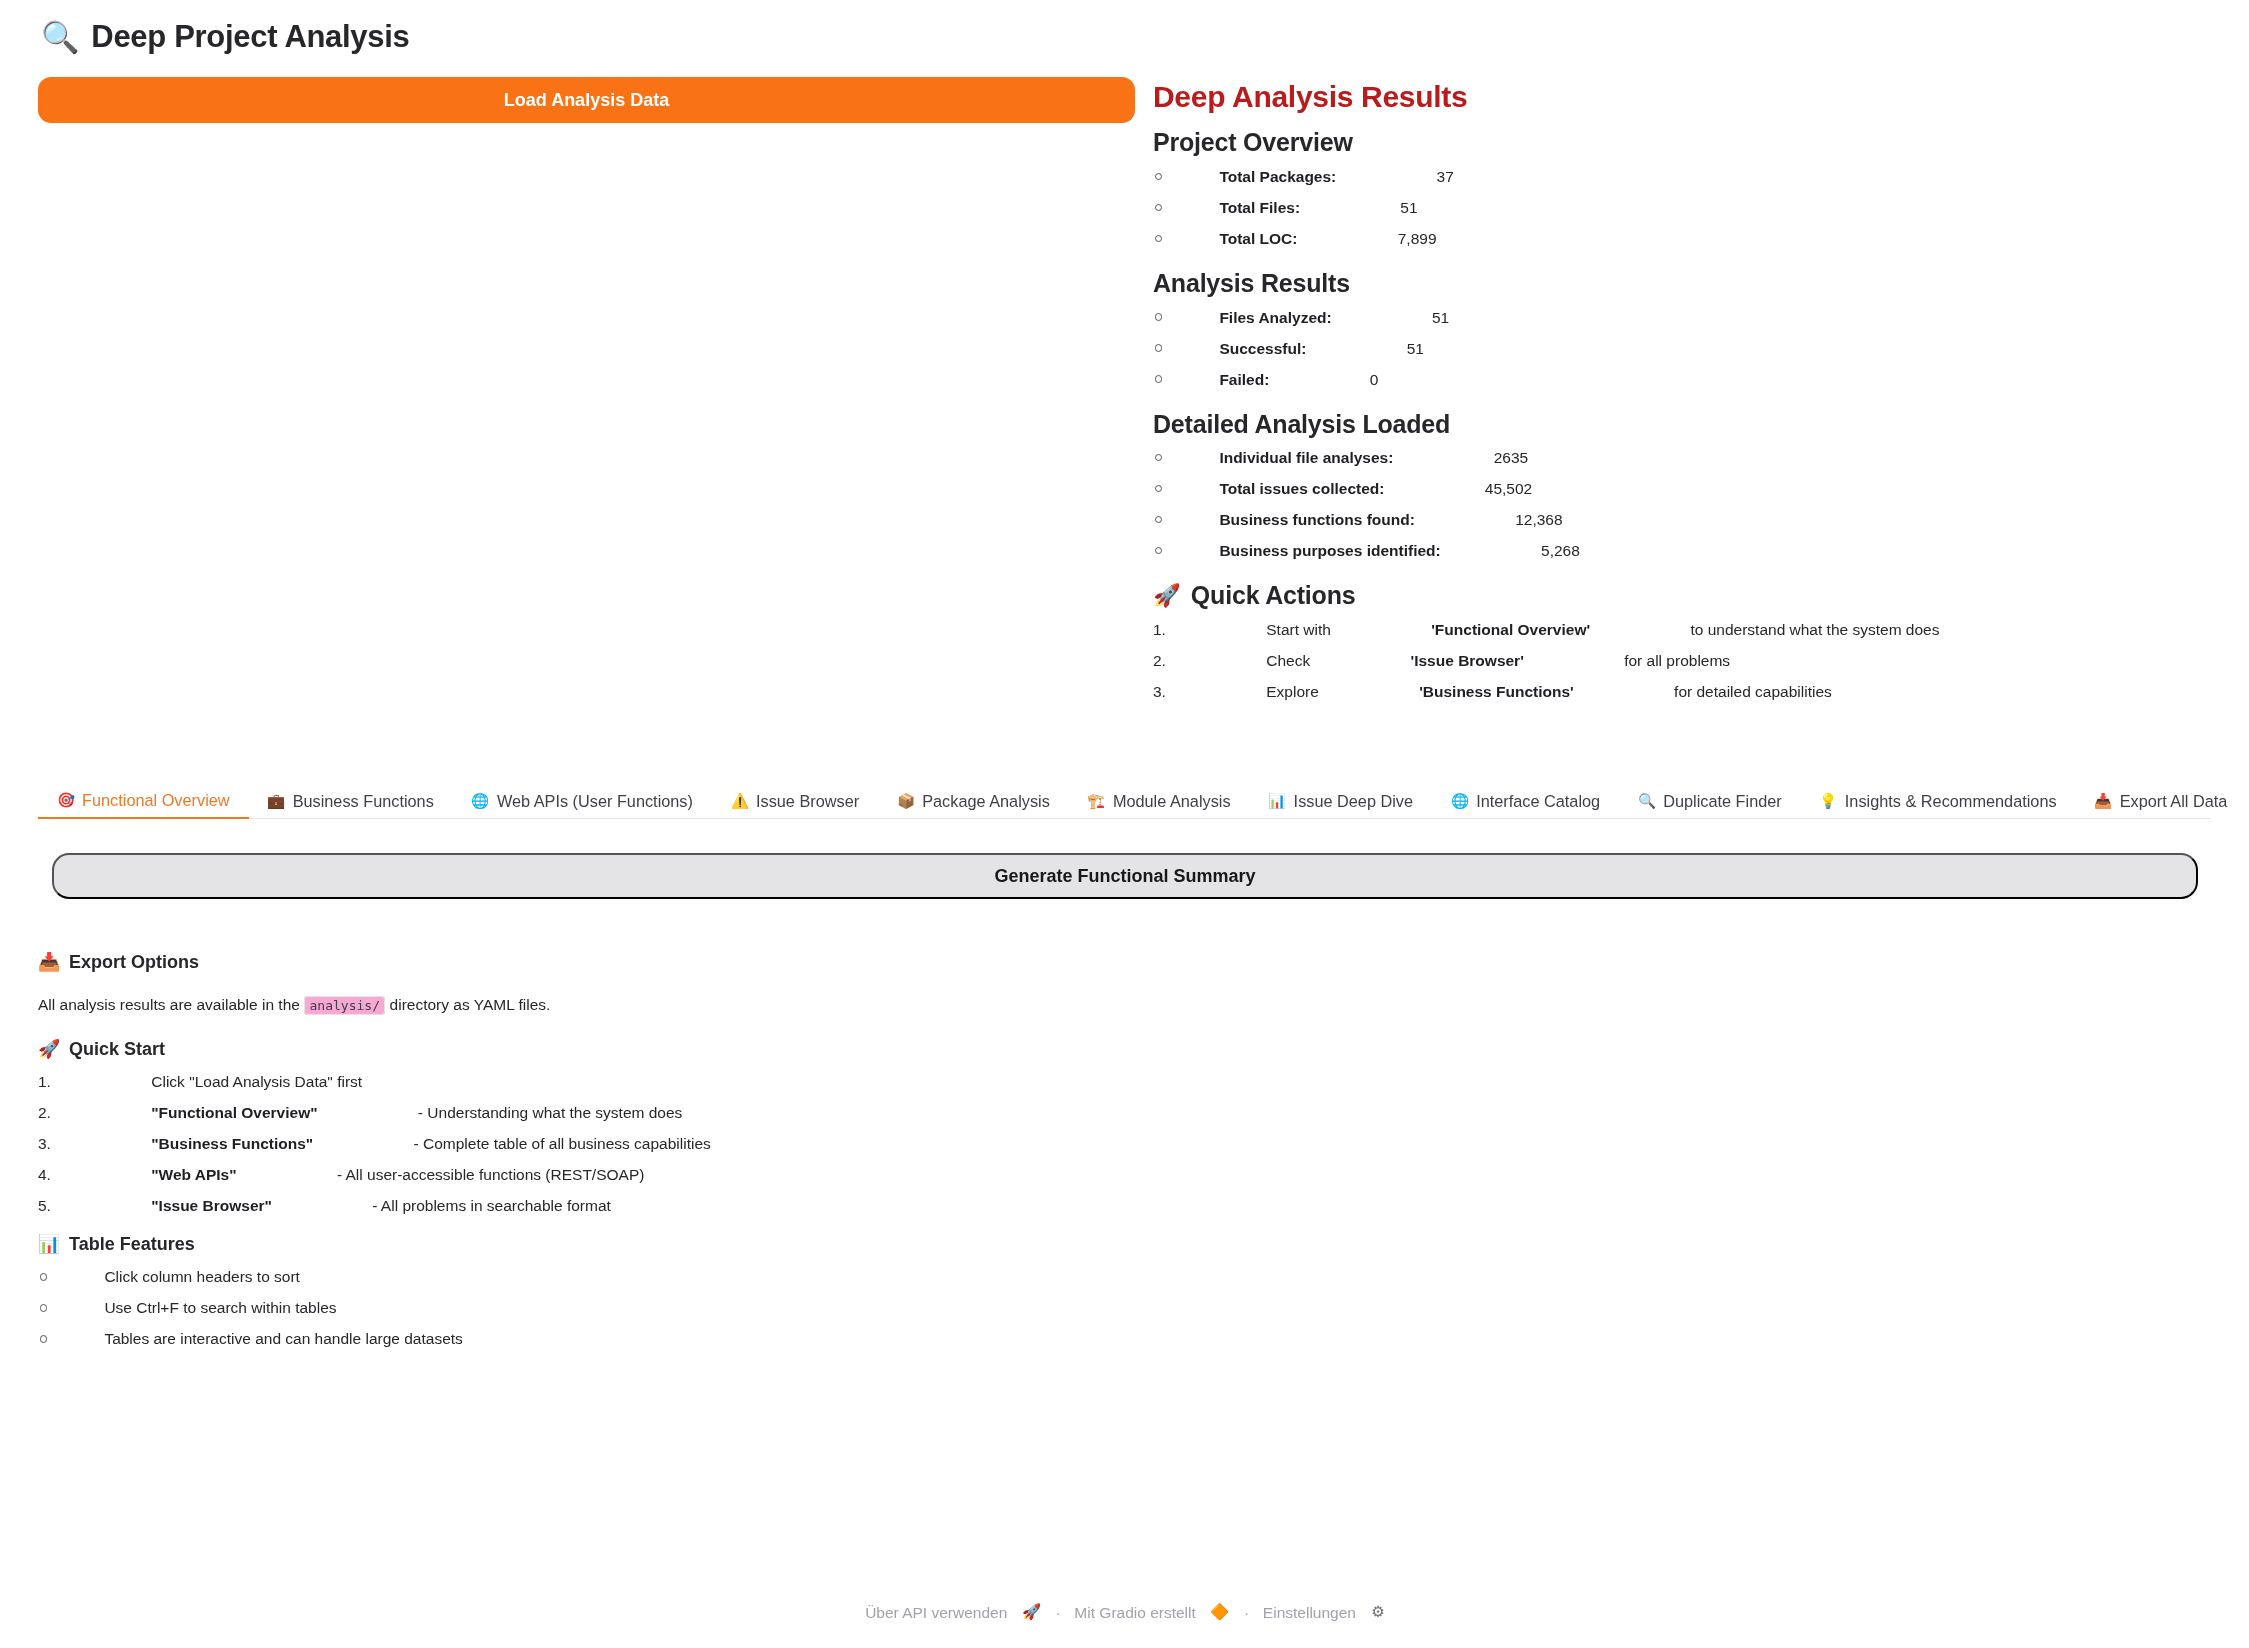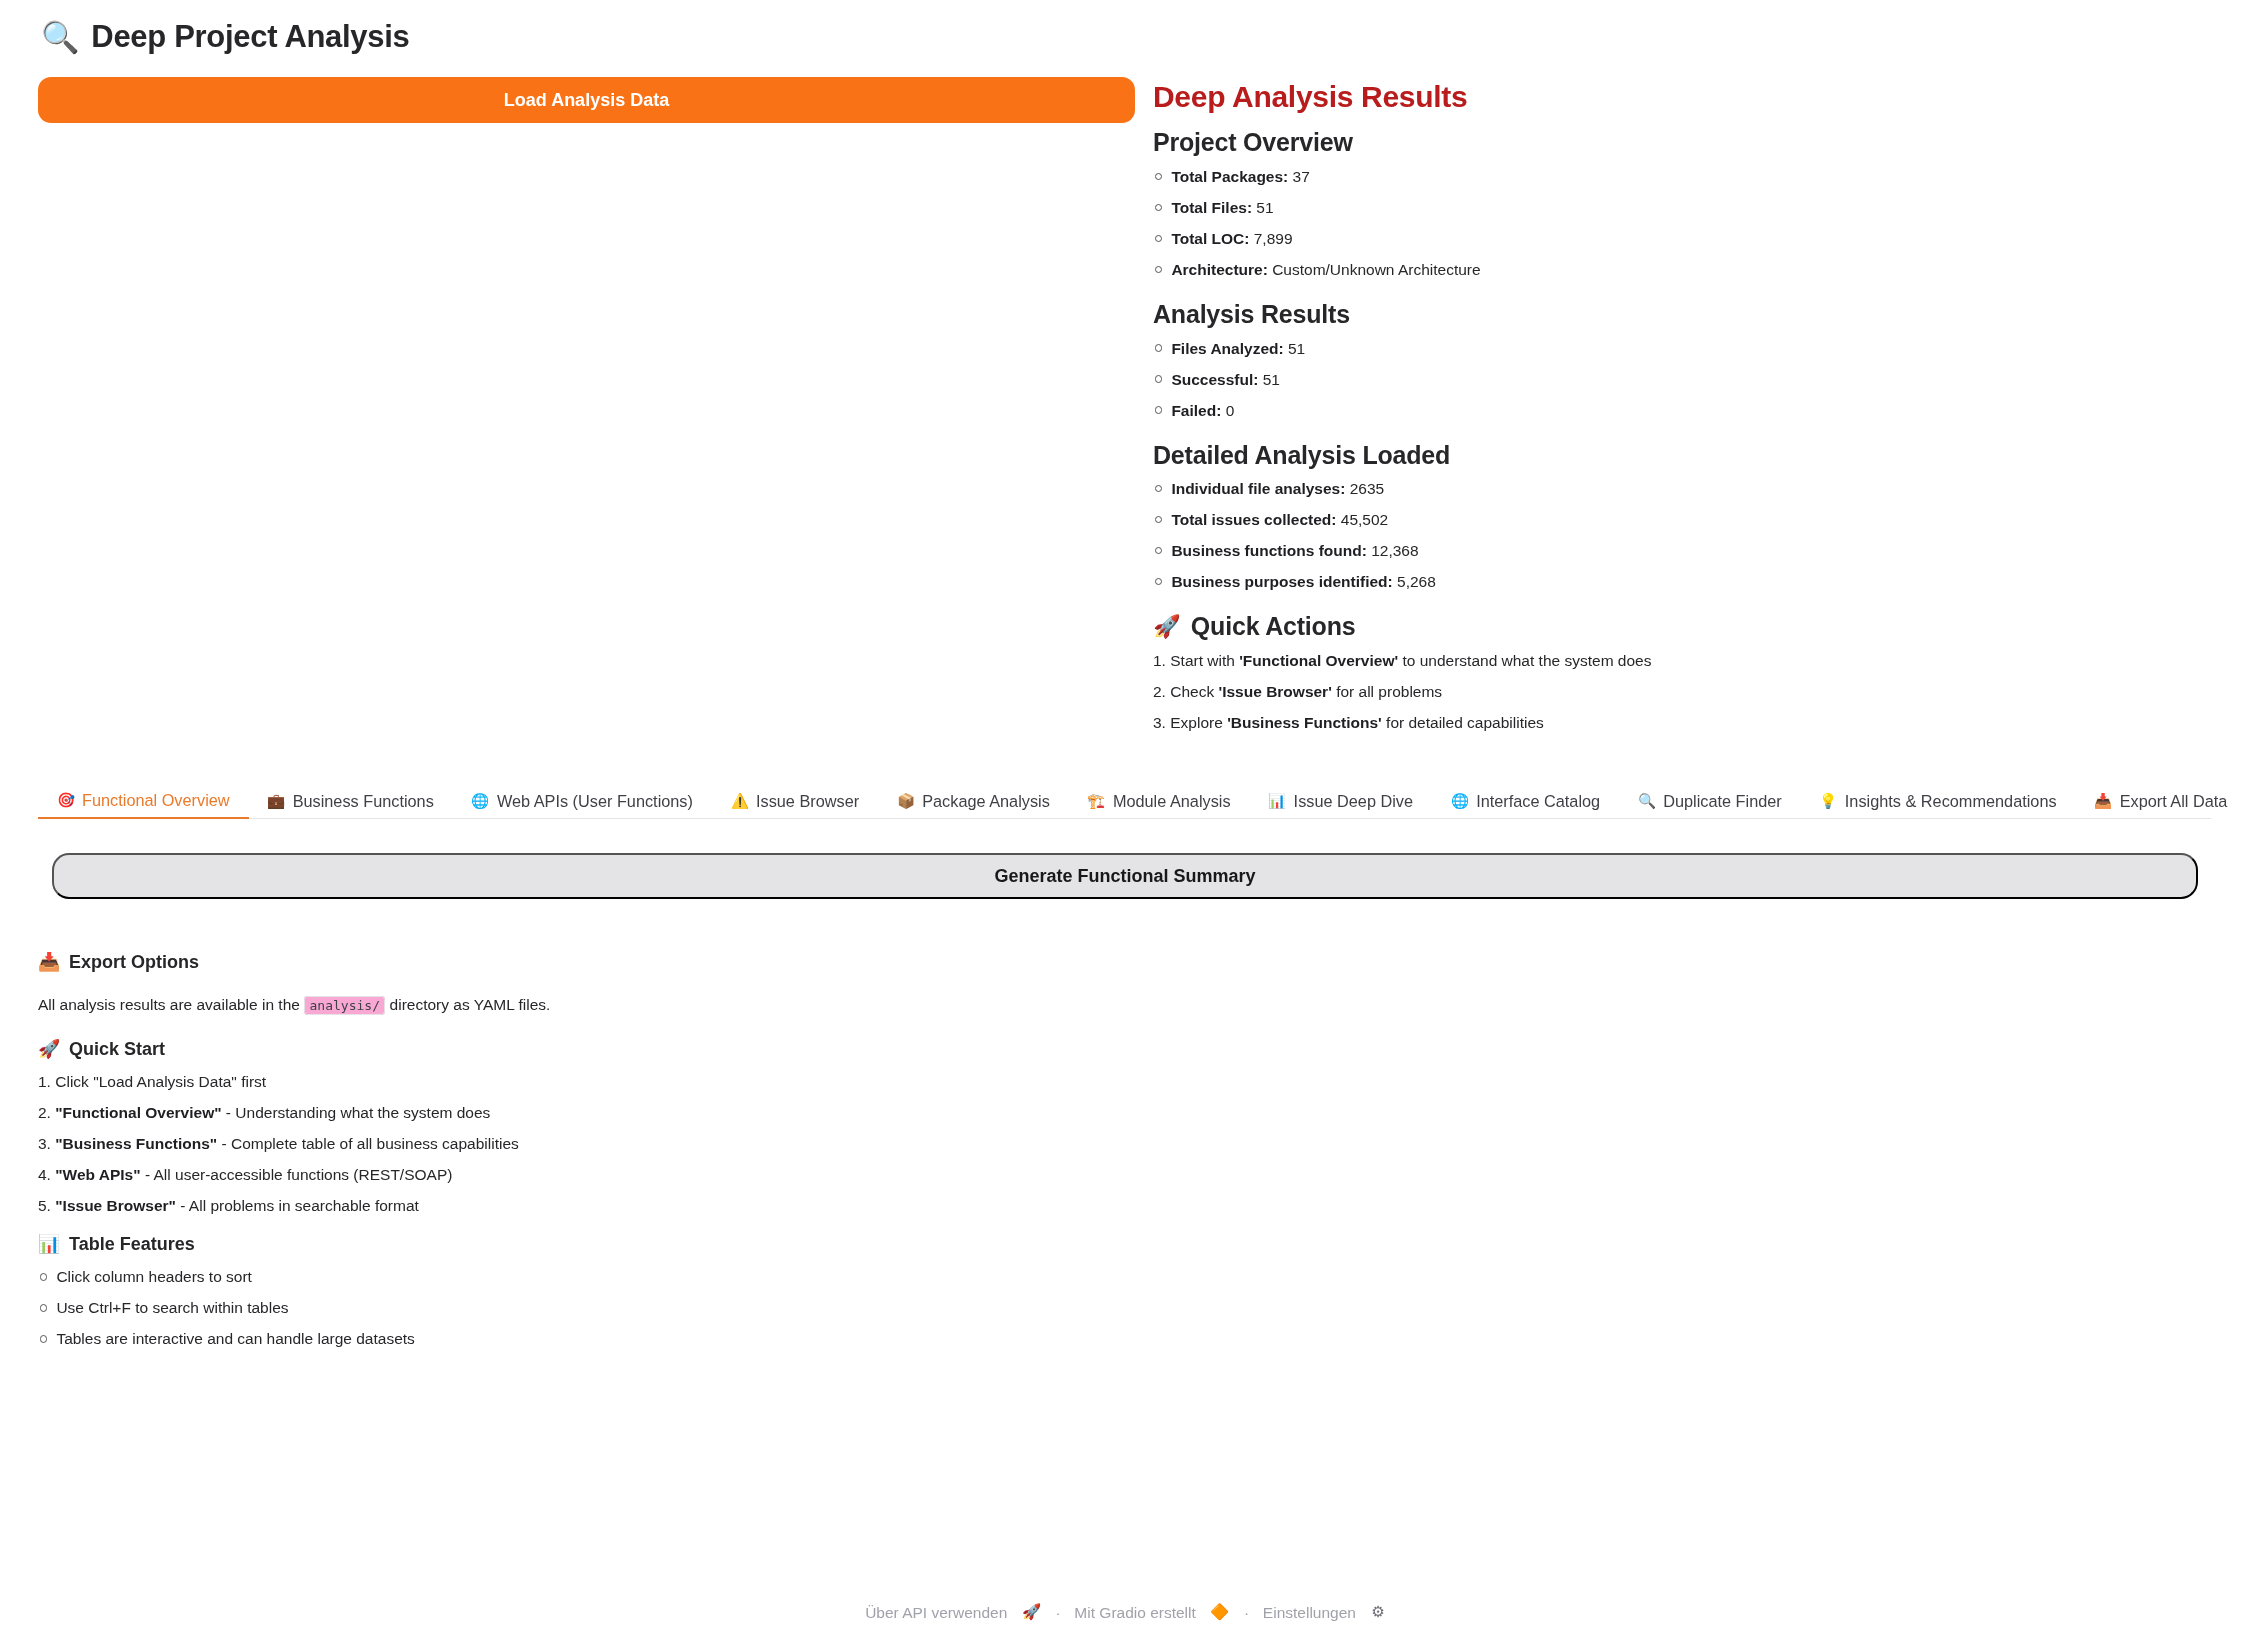--- a/index.html
+++ b/index.html
@@ -15,21 +15,21 @@
   .emoji { font-family:"DejaVu Sans", sans-serif; display:inline-block; line-height:1; }
   .load-btn {
     left:38px; top:77px; width:1097px; height:46px; background:#f97316;
     border-radius:13px; color:#fff; font-size:18px; font-weight:700;
     display:flex; align-items:center; justify-content:center; cursor:pointer; border:none;
   }
   .results { left:1153px; top:74px; width:1031px; }
   .h1 { font-size:30px; font-weight:700; color:#b91c1c; margin:0; height:46px; line-height:46px; letter-spacing:-0.3px; }
   .h2 { font-size:25px; font-weight:700; color:#27272a; margin:0; line-height:34px; letter-spacing:-0.2px; display:flex; align-items:center; gap:10.3px; }
   ul.bul { list-style:none; padding:0; margin:0; }
-  ul.bul li, ol.num li { font-size:15.5px; line-height:31px; height:31px; display:flex; align-items:center; color:#27272a; }
+  ul.bul li, ol.num li { font-size:15.5px; line-height:31px; height:31px; display:flex; align-items:center; color:#27272a;gap:48px; }
   ul.bul li .dot {
     width:5.2px; height:5.2px; border:1.3px solid #555; border-radius:50%; margin-right:9.5px; margin-left:1.7px; flex:none;
   }
   ol.num { list-style:none; padding:0; margin:0; }
   b { font-weight:700; color:#1f1f23; }
   .tabs {
     left:38px; top:784px; width:2173px; height:34px; border-bottom:1.3px solid #e4e4e7;
     display:flex; align-items:flex-start;
   }
   .tab {
@@ -67,21 +67,20 @@
 <button class="abs load-btn">Load Analysis Data</button>
 
 <div class="abs results">
   <h1 class="h1">Deep Analysis Results</h1>
 
   <h2 class="h2" style="margin-top:5.2px">Project Overview</h2>
   <ul class="bul" style="margin-top:1.7px">
     <li><span class="dot"></span><b>Total Packages:</b>&nbsp;<span>37</span></li>
     <li><span class="dot"></span><b>Total Files:</b>&nbsp;<span>51</span></li>
     <li><span class="dot"></span><b>Total LOC:</b>&nbsp;<span>7,899</span></li>
-    <li><span class="dot"></span><b>Architecture:</b>&nbsp;<span>Custom/Unknown Architecture</span></li>
   </ul>
 
   <h2 class="h2" style="margin-top:12px">Analysis Results</h2>
   <ul class="bul" style="margin-top:1.7px">
     <li><span class="dot"></span><b>Files Analyzed:</b>&nbsp;<span>51</span></li>
     <li><span class="dot"></span><b>Successful:</b>&nbsp;<span>51</span></li>
     <li><span class="dot"></span><b>Failed:</b>&nbsp;<span>0</span></li>
   </ul>
 
   <h2 class="h2" style="margin-top:12px">Detailed Analysis Loaded</h2>

